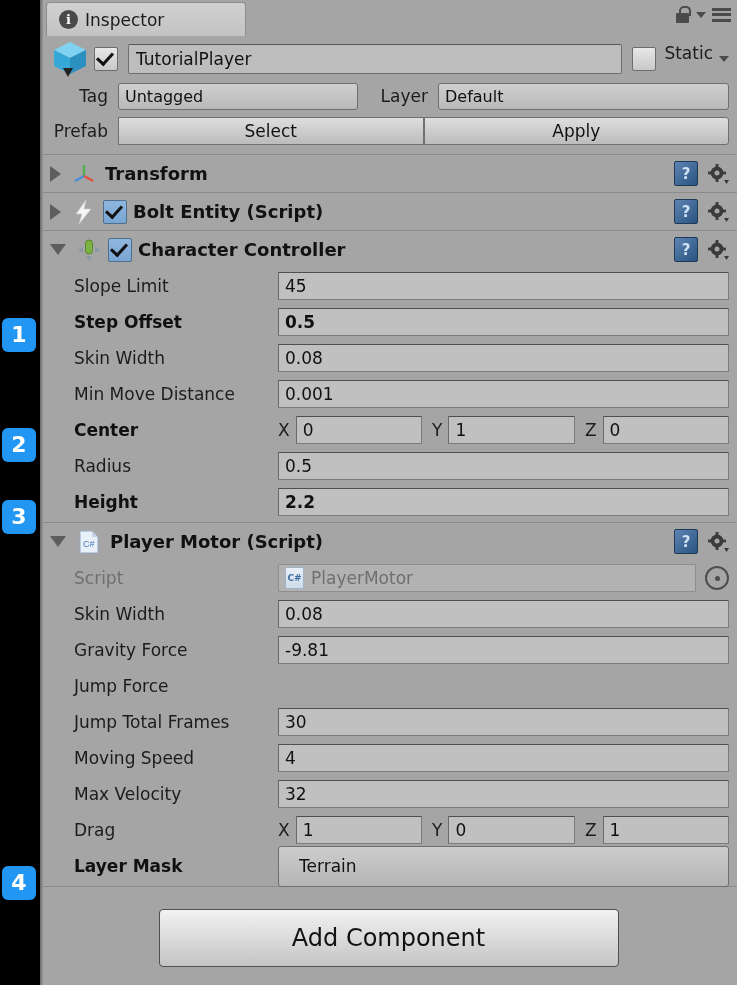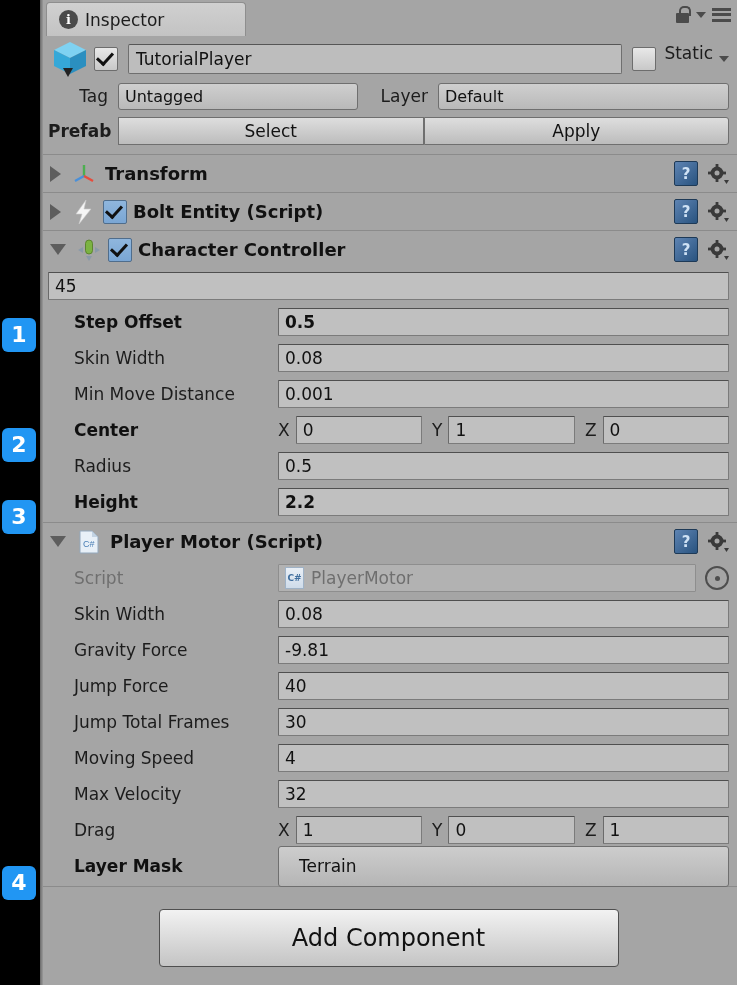--- a/index.html
+++ b/index.html
@@ -171,21 +171,21 @@
       </div>
 
       <div class="hrow2">
         <span class="lbl" style="width:70px;text-align:right;padding-right:10px;box-sizing:border-box;">Tag</span>
         <span class="popup" style="width:240px">Untagged</span>
         <span class="lbl" style="width:80px;text-align:right;padding-right:10px;box-sizing:border-box;">Layer</span>
         <span class="popup" style="flex:1">Default</span>
       </div>
 
       <div class="hrow3">
-        <span class="lbl" style="width:70px;text-align:right;padding-right:10px;box-sizing:border-box;font-weight:bold;">Prefab</span>
+        <span class="lbl" style="width:70px;text-align:right;padding-right:10px;box-sizing:border-box;">Prefab</span>
         <span class="btn">Select</span>
         <span class="btn">Apply</span>
       </div>
     </div>
 
     <div class="comp">
       <span class="foldout closed"></span>
       <span class="cicon">
         <svg width="24" height="24" viewBox="0 0 24 24">
           <line x1="12" y1="14" x2="12" y2="3" stroke="#4caf50" stroke-width="2.4"></line>
@@ -261,20 +261,21 @@
             <rect x="1" y="8.6" width="4" height="2.8"></rect>
               <rect x="15" y="8.6" width="4" height="2.8"></rect>
           </g>
           <polygon points="17,17 22,17 19.5,21" fill="#3a3a3a"></polygon>
         </svg>
       </span>
     </div>
 
     <div class="rows">
       <div class="row">
+        <span class="plabel">Slope Limit</span>
         <span class="field">45</span>
       </div>
       <div class="row">
         <span class="plabel bold">Step Offset</span>
         <span class="field bold">0.5</span>
       </div>
       <div class="row">
         <span class="plabel">Skin Width</span>
         <span class="field">0.08</span>
       </div>
@@ -344,21 +345,20 @@
       <div class="row">
         <span class="plabel">Skin Width</span>
         <span class="field">0.08</span>
       </div>
       <div class="row">
         <span class="plabel">Gravity Force</span>
         <span class="field">-9.81</span>
       </div>
       <div class="row">
         <span class="plabel">Jump Force</span>
-        <span class="field">40</span>
       </div>
       <div class="row">
         <span class="plabel">Jump Total Frames</span>
         <span class="field">30</span>
       </div>
       <div class="row">
         <span class="plabel">Moving Speed</span>
         <span class="field">4</span>
       </div>
       <div class="row">

